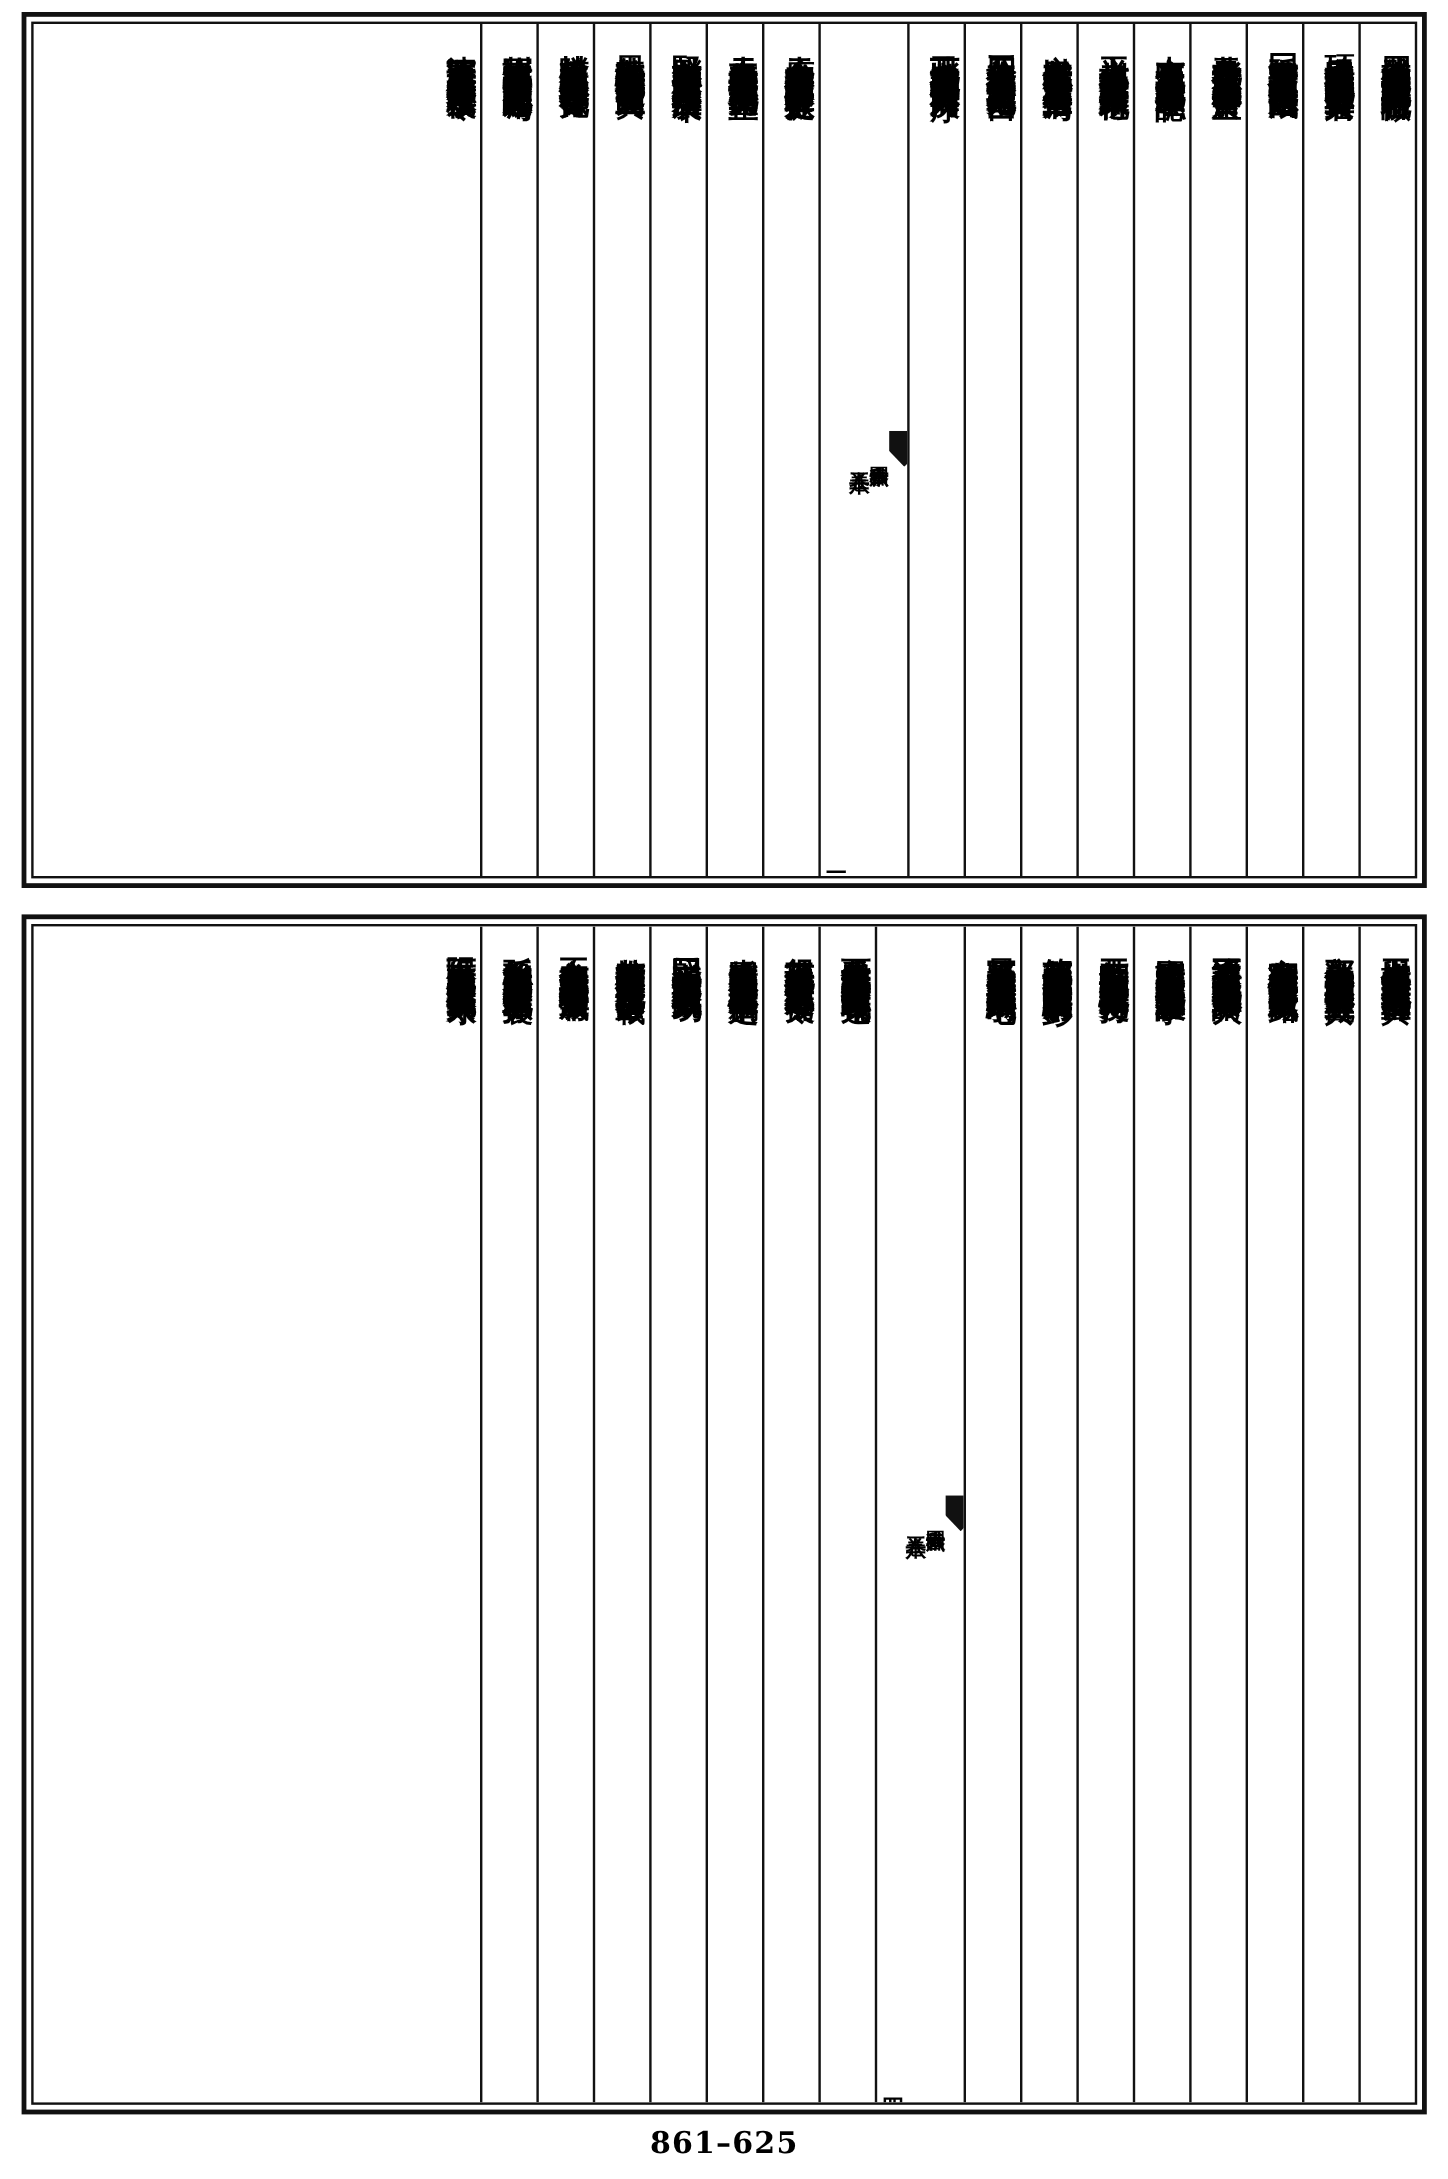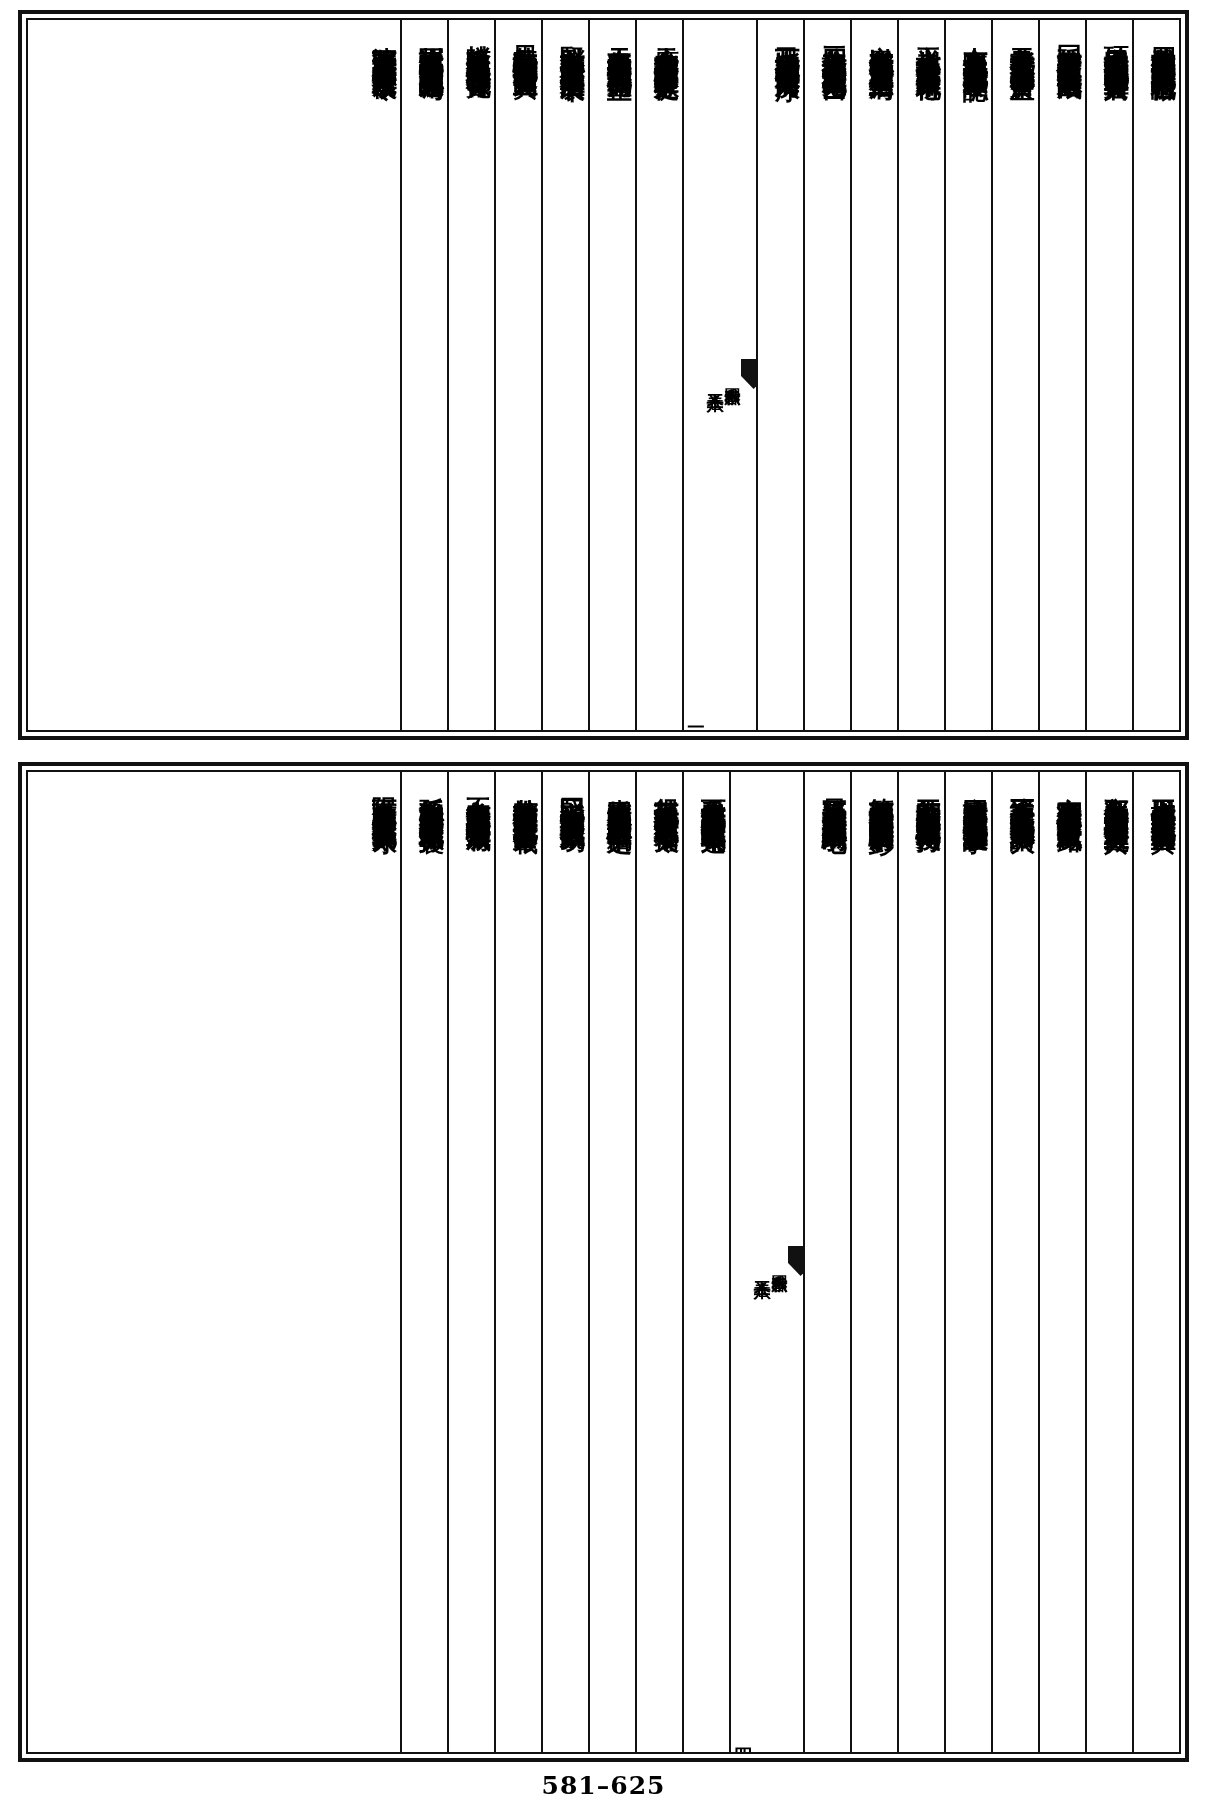--- a/index.html
+++ b/index.html
@@ -190,15 +190,15 @@
       <div class="col">得其地不可耕得其民不可役漢武征之得不補失令</div>
       <div class="col">虛耗中國勞師萬里之外以蹄漢氏之過舉臣竊惜之</div>
       <div class="col">堅曰二漢力不能制匈奴猶出師西域被匈奴既平易</div>
       <div class="col">若推朽雖勞師遠役可傳檜而定化被昆山垂芳千載</div>
       <div class="col">不亦美哉朝臣又屢諒堅皆不納晋桓沖使揚威將軍</div>
       <div class="col">孫綔擊荆州刺史都貴於襄陽遂焚燒沴北田稻掠襲</div>
       <div class="col">陽百姓六百餘戶又遣上庸太守郭寶來伐魏興太守</div>
     </div>
   </div>
 
-  <div class="page-footer">581–625</div>
+  <div class="page-footer">861–625</div>
 
 </div>
 
 </body></html>

